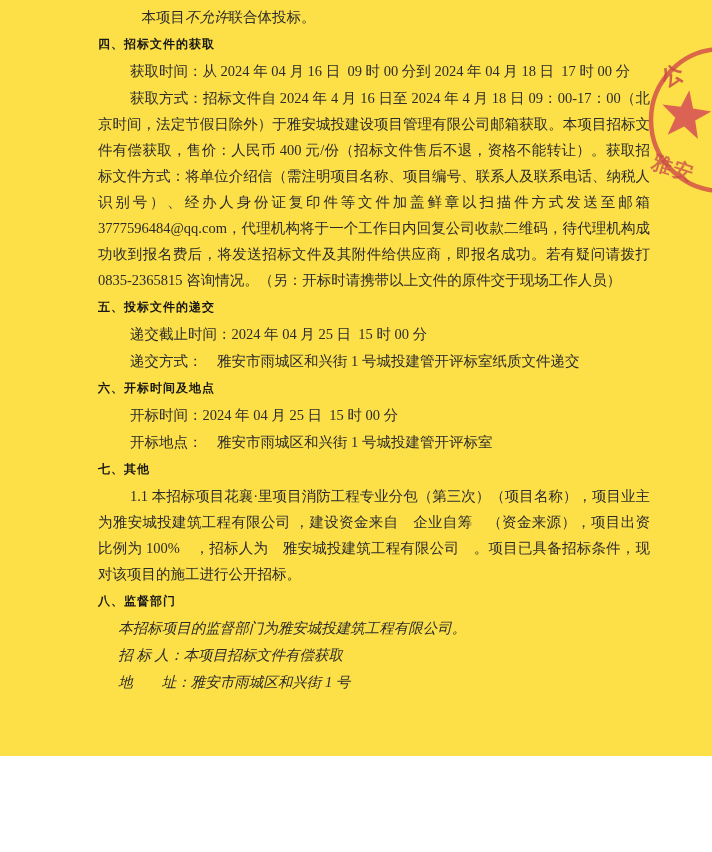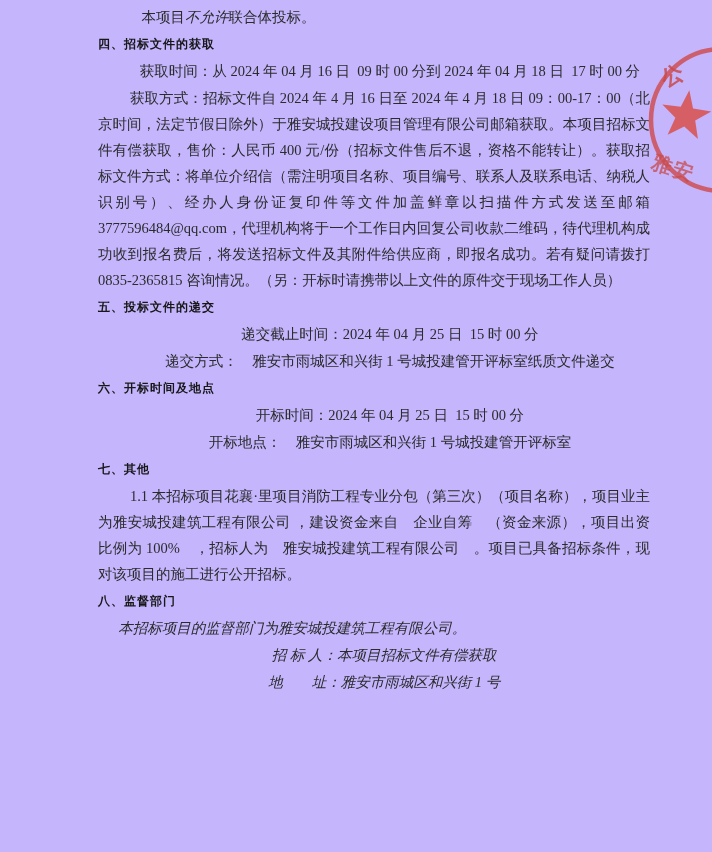--- a/index.html
+++ b/index.html
@@ -1,19 +1,19 @@
 <!DOCTYPE html>
 <html><head>
 <meta charset="utf-8">
 <style>
   html,body{margin:0;padding:0;background:#ffffff;}
   .page{
     position:relative;
-    width:712px;height:852px;
-    background:#c4b5fd;
+    width:712px;height:756px;
+    background:#fde047;
     overflow:hidden;
     font-family:"Liberation Serif","DejaVu Serif",serif;
     color:#2b2b2b;
   }
   .doc{
     position:absolute;
     left:98px;top:4px;width:552px;
     font-size:14.5px;
     line-height:26px;
     text-align:justify;
@@ -23,21 +23,21 @@
     font-size:12px;
     font-weight:700;
     color:#171717;
     letter-spacing:1px;
     margin:5px 0 3px 0;
     text-align:left;
   }
   .indent{text-indent:2.2em;}
   .indent-lg{text-indent:3em;}
   .indent-sm{text-indent:1.4em;font-style:italic;}
-  .pre{white-space:pre-wrap;text-align:center;}
+  .pre{white-space:pre-wrap;text-align:left;}
   .em-italic{font-style:italic;}
   
   .seal{
     position:absolute;
     left:640px;top:40px;
     width:160px;height:160px;
     filter:blur(0.3px);
   }
 </style>
 </head>

